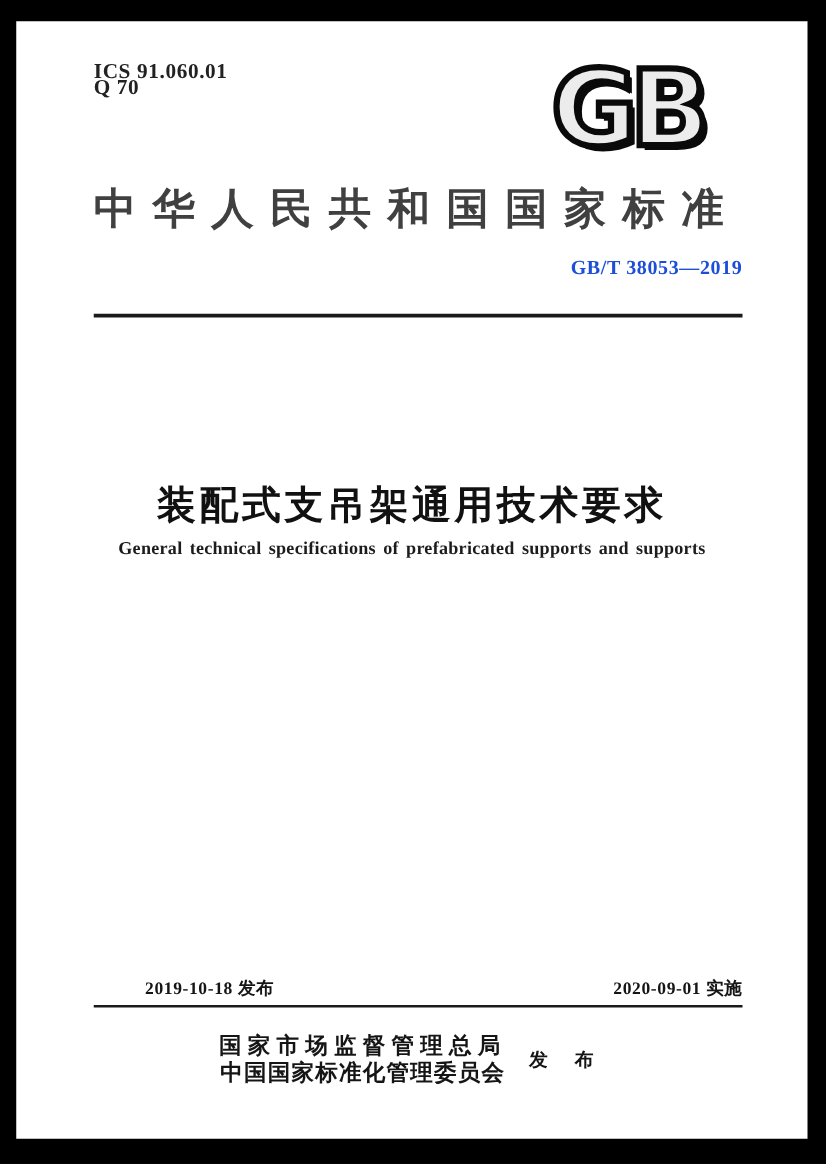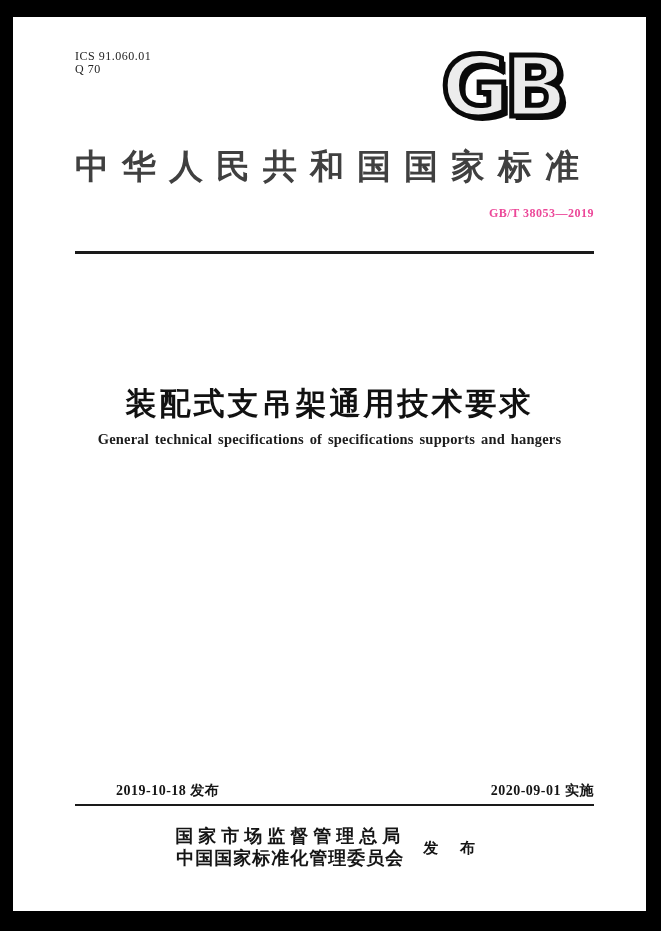--- a/index.html
+++ b/index.html
@@ -22,22 +22,22 @@
     width: 633px;
     height: 894px;
     background: #ffffff;
     color: #1a1a1a;
   }
   
   .ics-block {
     position: absolute;
     left: 62px;
     top: 33px;
-    font-size: 12px;
-    font-weight: normal;
+    font-size: 17px;
+    font-weight: bold;
     line-height: 13px;
     letter-spacing: 0.5px;
     color: #222222;
   }
   
   .gb-logo {
     position: absolute;
     right: 84px;
     top: 28px;
     font-family: "DejaVu Sans", "Liberation Sans", sans-serif;
@@ -58,24 +58,24 @@
     font-weight: bold;
     letter-spacing: 13px;
     white-space: nowrap;
     color: #404040;
   }
   
   .std-number {
     position: absolute;
     right: 52px;
     top: 189px;
-    font-size: 12px;
+    font-size: 16px;
     font-weight: bold;
     letter-spacing: 0.5px;
-    color: #ec4899;
+    color: #1d4ed8;
   }
   .rule {
     position: absolute;
     left: 62px;
     right: 52px;
     background: #1a1a1a;
   }
   .rule-top { top: 234px; height: 3px; }
   .rule-bottom { top: 787px; height: 2px; }
 
@@ -159,21 +159,21 @@
     <div class="gb-logo">GB</div>
 
     <div class="national-title">中华人民共和国国家标准</div>
 
     <div class="std-number">GB/T 38053—2019</div>
 
     <div class="rule rule-top"></div>
 
     <div class="main-title">装配式支吊架通用技术要求</div>
 
-    <div class="english-title">General technical specifications of specifications supports and hangers</div>
+    <div class="english-title">General technical specifications of prefabricated supports and supports</div>
 
     <div class="dates-row">
       <span>2019-10-18 发布</span>
       <span>2020-09-01 实施</span>
     </div>
 
     <div class="rule rule-bottom"></div>
 
     <div class="issuer-block">
       <div class="issuer-lines">

